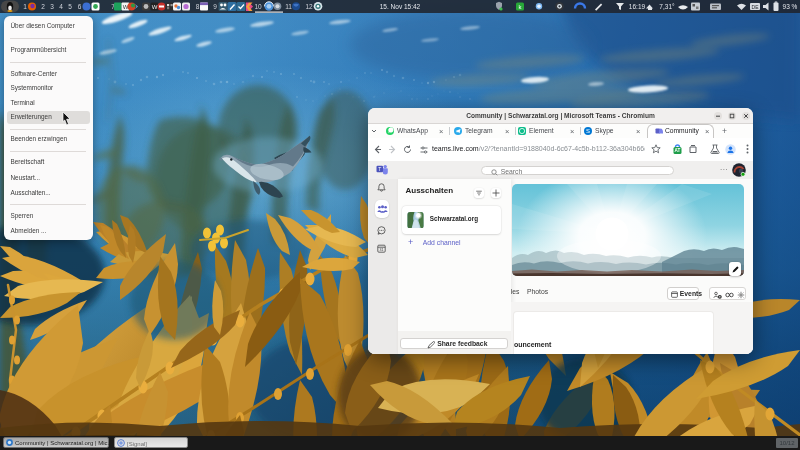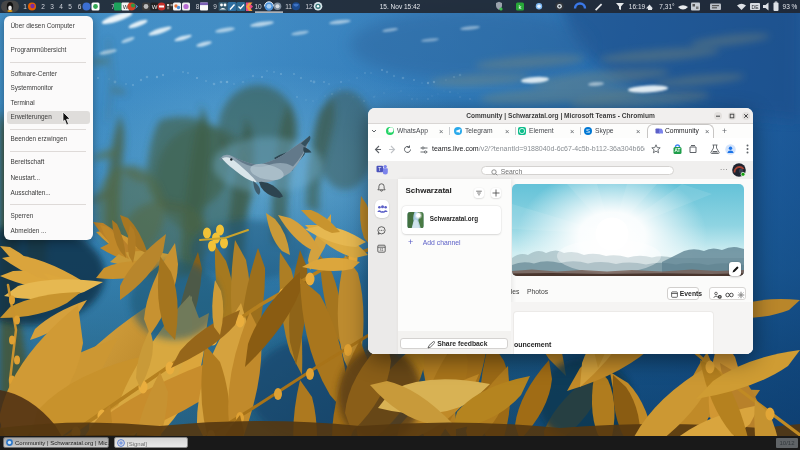--- a/index.html
+++ b/index.html
@@ -642,21 +642,21 @@
           </g>
         </svg>
       <svg class="abs" style="left:9px;top:83.6px" width="9" height="9" viewBox="0 0 9 9">
           <rect x="0.8" y="1.2" width="7.4" height="7" rx="1" fill="none" stroke="#424242" stroke-width="0.8"></rect>
           <path d="M0.8,3.2 h7.4" stroke="#424242" stroke-width="0.8"></path>
           <text x="4.5" y="7.4" font-size="3.6" fill="#424242" text-anchor="middle" font-family="Liberation Sans">31</text>
         </svg>
 
       <div class="abs" style="left:28.5px;top:18px;width:114px;height:175.5px;background:#fcfcfb;box-shadow:2px 0 4px rgba(0,0,0,0.07);border-left:1px solid #e8e6e4;"></div>
       <div class="abs" style="left:29.5px;top:170px;width:113px;height:23.5px;background:#f3f2f0;"></div>
-      <div class="abs" style="left:37.5px;top:25px;font-size:8px;font-weight:bold;color:#232323;">Schwarzatal</div>
+      <div class="abs" style="left:37.5px;top:25px;font-size:8px;font-weight:bold;color:#232323;">Ausschalten</div>
       <div class="abs sbtn" style="left:106px;top:27.5px;">
           <svg width="10" height="10" viewBox="0 0 10 10">
             <path d="M2.2,3.2 h5.6 M3.2,5 h3.6 M4.2,6.8 h1.6" stroke="#424242" stroke-width="0.7"></path>
           </svg>
         </div>
       <div class="abs sbtn" style="left:122.5px;top:27.5px;">
           <svg width="10" height="10" viewBox="0 0 10 10">
             <path d="M5,1.5 v7 M1.5,5 h7" stroke="#424242" stroke-width="0.8"></path>
           </svg>
         </div>

